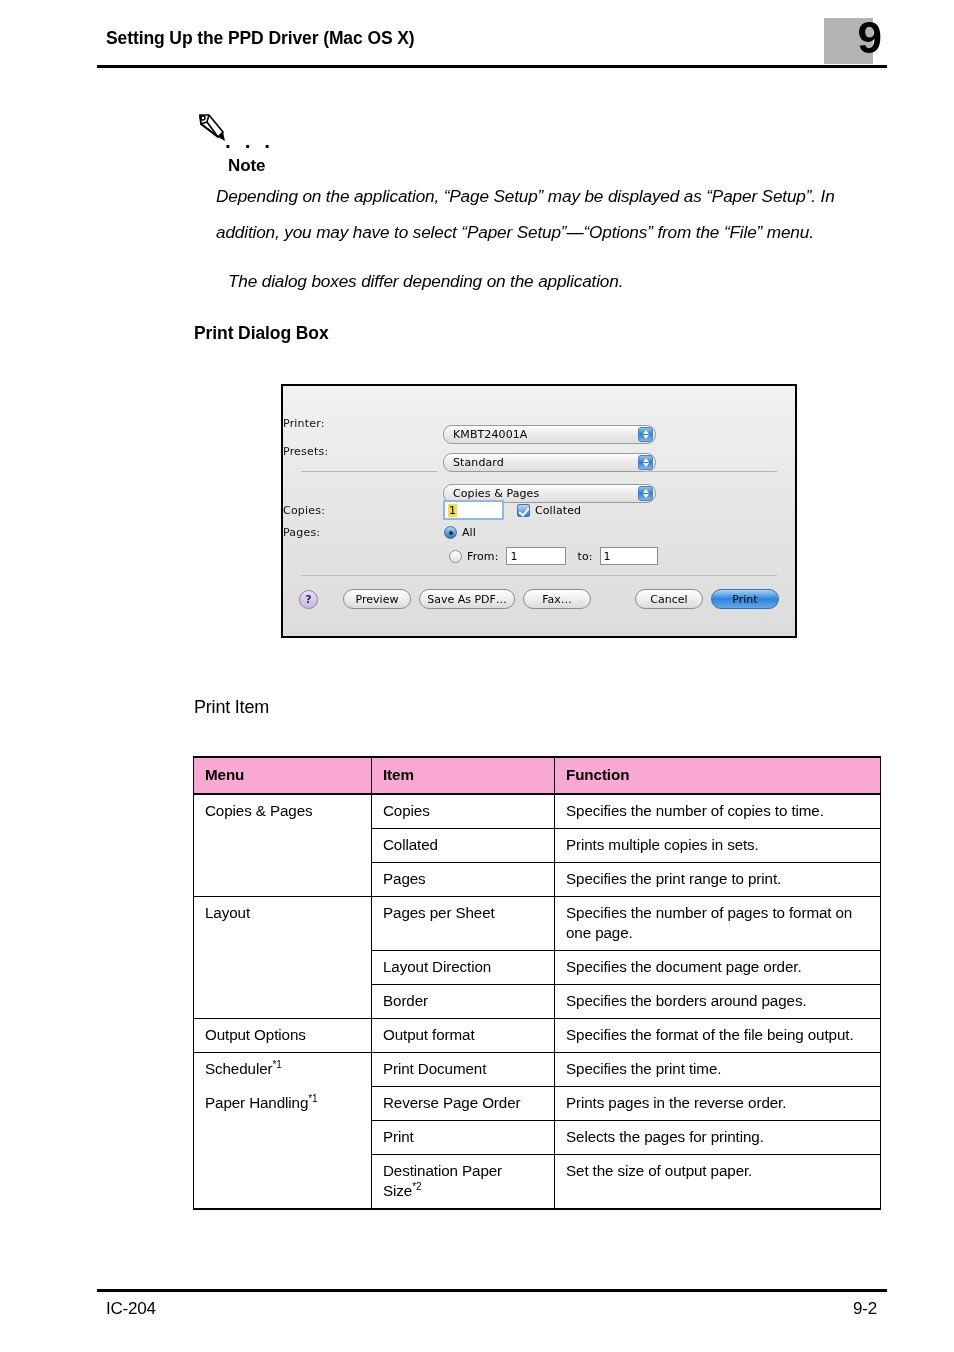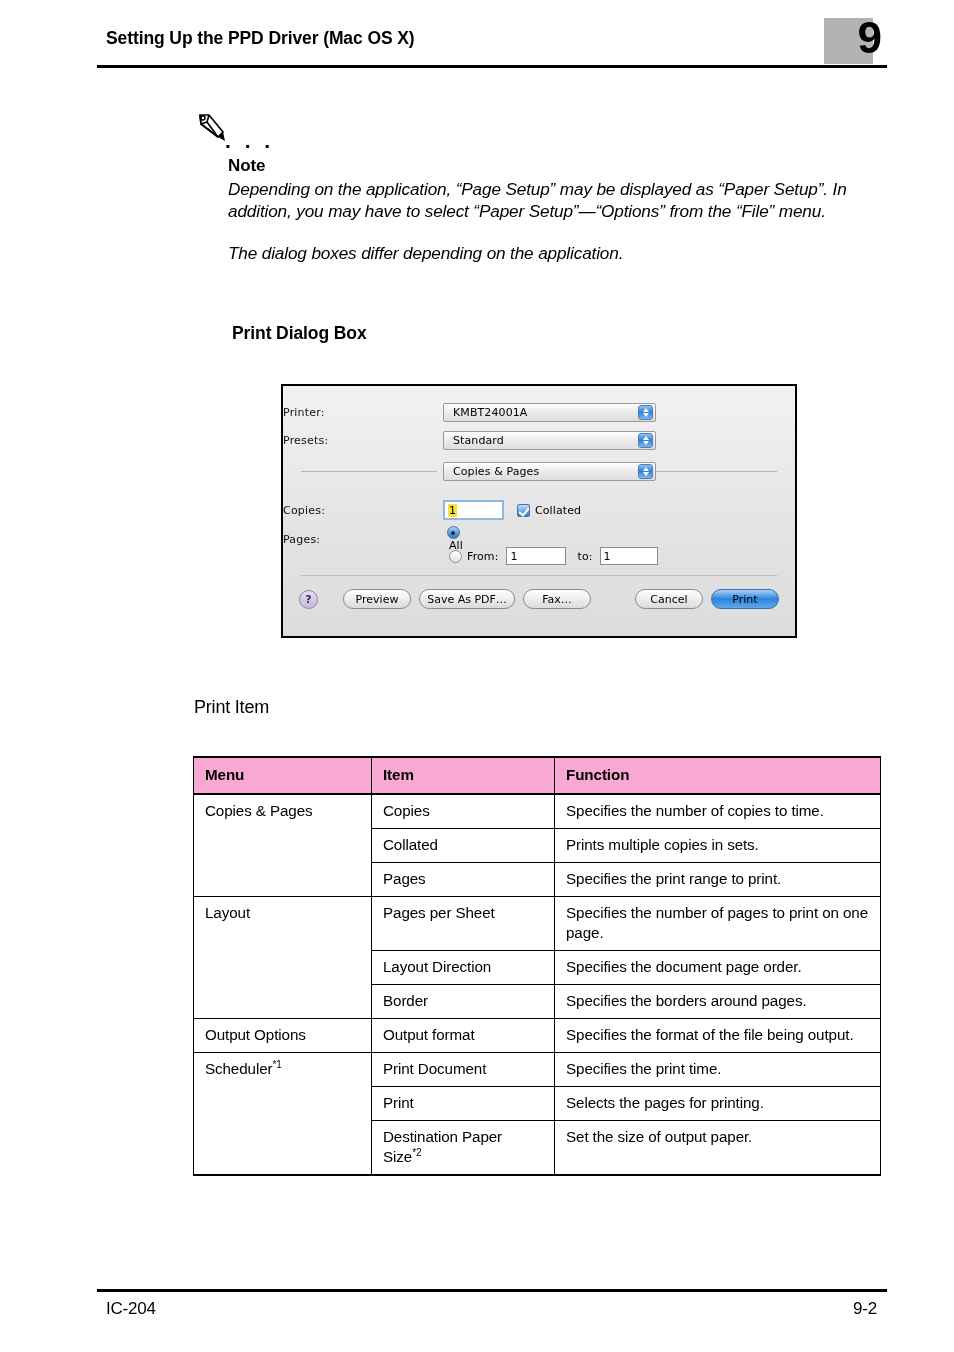--- a/index.html
+++ b/index.html
@@ -88,22 +88,22 @@
   }
   .note-heading {
     font-size: 17px;
     font-weight: bold;
     margin: 0 0 2px 32px;
     letter-spacing: -0.1px;
   }
   .note-body {
     font-size: 17.2px;
     font-style: italic;
-    line-height: 22px;
-    margin-left: 32px;
+    line-height: 36px;
+    margin-left: 20px;
     letter-spacing: -0.15px;
   }
   .note-body2 {
     font-size: 17.2px;
     font-style: italic;
     line-height: 25.5px;
     margin-left: 32px;
     margin-top: 19px;
     letter-spacing: -0.15px;
   }
@@ -146,26 +146,27 @@
     font-size: 11px;
     color: #111;
     text-align: left;
     white-space: nowrap;
     letter-spacing: 0.2px;
   }
   .popup {
     position: relative;
     height: 19px;
     border: 1px solid #9a9a9a;
-    border-radius: 2px;
+    border-radius: 9px;
     background: linear-gradient(#ffffff, #ececec 45%, #dedede);
     box-shadow: 0 1px 0 rgba(255,255,255,0.8) inset;
     box-sizing: border-box;
     display: flex;
     align-items: center;
+    margin-top: 22px;
   }
   .popup-text {
     font-size: 11px;
     padding-left: 9px;
     color: #000;
     white-space: nowrap;
     letter-spacing: 0.1px;
   }
   .stepper {
     position: absolute;
@@ -388,21 +389,21 @@
       <path d="M22 25 L27 20 L29 29 Z" fill="#000"></path>
       <circle cx="7" cy="6" r="2" fill="none" stroke="#000" stroke-width="1.4"></circle>
     </svg>
     <div class="note-dots">. . .</div>
   </div>
   <div class="note-heading">Note</div>
   <div class="note-body">Depending on the application, “Page Setup” may be displayed as “Paper Setup”. In addition, you may have to select “Paper Setup”—“Options” from the “File” menu.</div>
   <div class="note-body2">The dialog boxes differ depending on the application.</div>
 </div>
 
-<div class="section-heading" style="top:323px;margin-left:38px;">Print Dialog Box</div>
+<div class="section-heading" style="top:323px;">Print Dialog Box</div>
 
 <div class="print-dialog">
 
   <div class="dlg-row" style="left:0px; top:17px; width:420px;">
     <div class="dlg-label" style="width:152px;">Printer:</div>
     <div class="popup" style="width:213px; margin-left:8px;">
       <span class="popup-text">KMBT24001A</span>
       <span class="stepper">
         <span class="tri-up"></span>
           <span class="tri-dn"></span>
@@ -439,21 +440,21 @@
       <span class="sel-text">1</span>
     </div>
     <div style="display:flex; align-items:center; margin-left:13px;">
       <span class="checkbox"></span>
       <span class="mini-label">Collated</span>
     </div>
   </div>
 
   <div class="dlg-row" style="left:0px; top:140px;">
     <div class="dlg-label" style="width:152px;">Pages:</div>
-    <div style="display:flex; align-items:center; margin-left:9px;flex-direction:column;">
+    <div style="display:flex; align-items:center; margin-left:9px;">
       <span class="radio on"></span>
       <span class="mini-label">All</span>
     </div>
   </div>
 
   <div class="dlg-row" style="left:0px; top:161px;">
     <div style="width:152px;"></div>
     <div style="display:flex; align-items:center; margin-left:14px;">
       <span class="radio"></span>
       <span class="mini-label">From:</span>
@@ -505,21 +506,21 @@
     </tr>
     <tr>
       <td class="col-menu pad-menu cell-menu close"></td>
       <td class="col-item">Pages</td>
       <td>Specifies the print range to print.</td>
     </tr>
 
     <tr>
       <td class="col-menu pad-menu cell-menu">Layout</td>
       <td class="col-item">Pages per Sheet</td>
-      <td>Specifies the number of pages to print on one page.</td>
+      <td>Specifies the number of pages to format on one page.</td>
     </tr>
     <tr>
       <td class="col-menu pad-menu cell-menu"></td>
       <td class="col-item">Layout Direction</td>
       <td>Specifies the document page order.</td>
     </tr>
     <tr>
       <td class="col-menu pad-menu cell-menu close"></td>
       <td class="col-item">Border</td>
       <td>Specifies the borders around pages.</td>
@@ -530,20 +531,25 @@
       <td class="col-item">Output format</td>
       <td>Specifies the format of the file being output.</td>
     </tr>
 
     <tr>
       <td class="col-menu pad-menu cell-menu"><span>Scheduler</span><sup>*1</sup></td>
       <td class="col-item">Print Document</td>
       <td>Specifies the print time.</td>
     </tr>
 
+    <tr>
+      <td class="col-menu pad-menu cell-menu"><span>Paper Handling</span><sup>*1</sup></td>
+      <td class="col-item">Reverse Page Order</td>
+      <td>Prints pages in the reverse order.</td>
+    </tr>
     <tr>
       <td class="col-menu pad-menu cell-menu"></td>
       <td class="col-item">Print</td>
       <td>Selects the pages for printing.</td>
     </tr>
     <tr class="last-row">
       <td class="col-menu pad-menu"></td>
       <td class="col-item"><span>Destination Paper Size</span><sup>*2</sup></td>
       <td>Set the size of output paper.</td>
     </tr>

